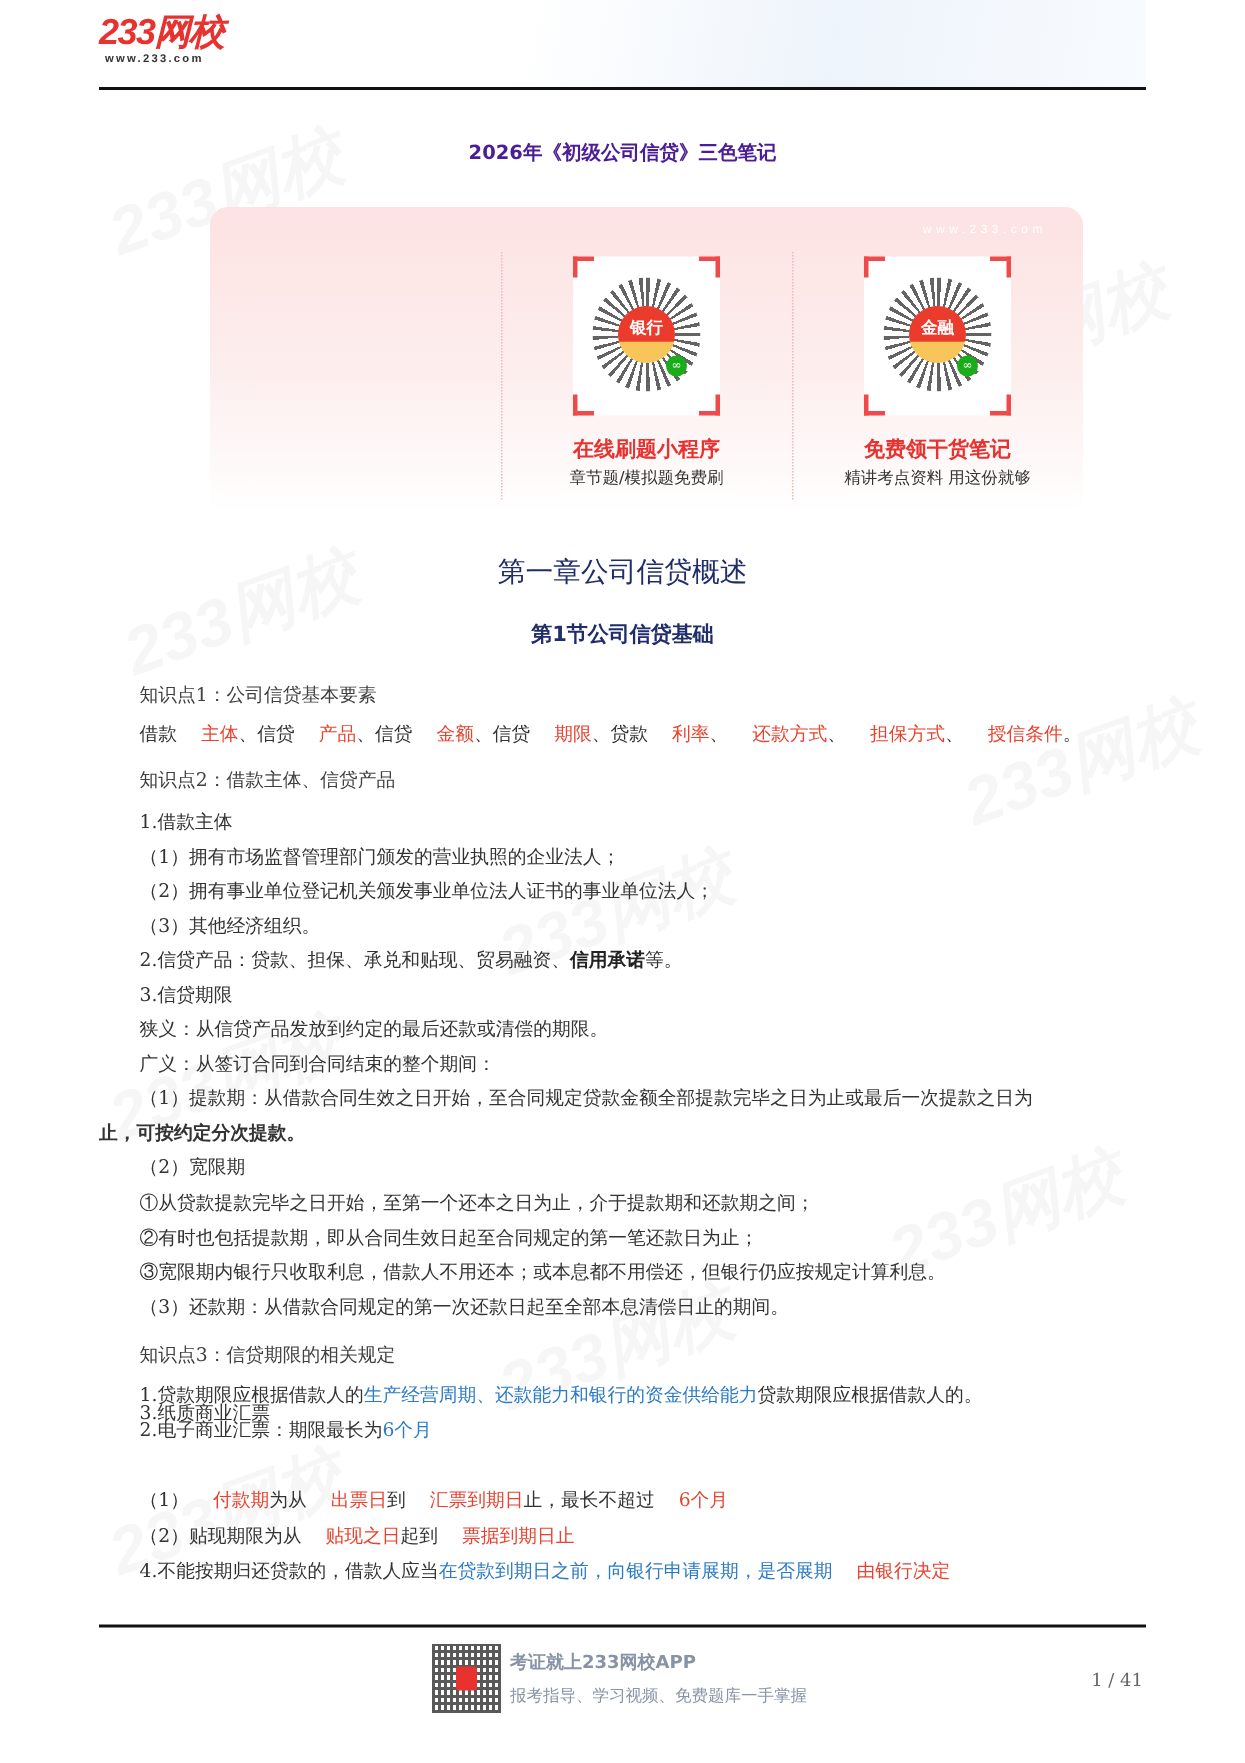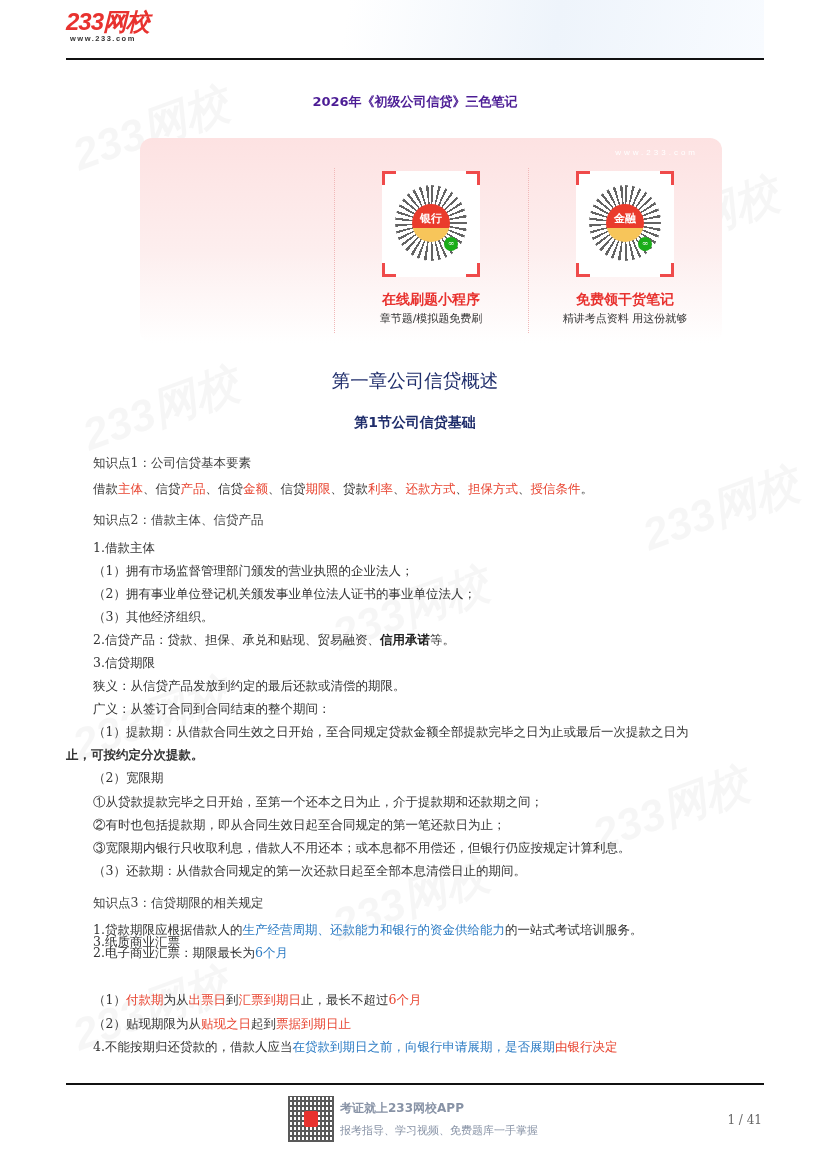--- a/index.html
+++ b/index.html
@@ -59,21 +59,21 @@
 
     .chapter { position: absolute; left: 0; width: 830px; top: 368px; text-align: center;
       font-size: 18.5px; color: #1f2d6b; }
     .section { position: absolute; left: 0; width: 830px; top: 414px; text-align: center;
       font-family: "DejaVu Sans", sans-serif; font-weight: bold; font-size: 14px; color: #1f2d6b; }
 
     .content { position: absolute; left: 0; top: 0; width: 830px; }
     .line { position: absolute; left: 93px; font-size: 12.5px; color: #333; white-space: nowrap; }
     .line.heading { color: #404040; }
     .line.wrap-tail { left: 66px; font-weight: bold; }
-    .red { color: #e8432f; }
+    .red { color: #e8432f; margin-left: 16px; }
     .blue { color: #2b7bc4; }
     .bold { font-weight: bold; color: #222; }
 
     .footer-rule { position: absolute; left: 66px; top: 1083px; width: 698px; height: 2px; background: #111; }
     .footer-qr { position: absolute; left: 288px; top: 1096px; width: 46px; height: 46px; background: #fff;
       background-image:
         repeating-linear-gradient(90deg, #222 0 2px, transparent 2px 4px),
         repeating-linear-gradient(0deg, #222 0 2px, transparent 2px 5px); opacity: 0.75; }
     .footer-qr-badge { position: absolute; left: 304px; top: 1111px; width: 14px; height: 16px; background: #e8322f;
       border-radius: 2px; }
@@ -159,21 +159,21 @@
   <div class="line" style="top:701px;">广义：从签订合同到合同结束的整个期间：</div>
   <div class="line" style="top:724px;text-align:right;">（1）提款期：从借款合同生效之日开始，至合同规定贷款金额全部提款完毕之日为止或最后一次提款之日为</div>
   <div class="line wrap-tail" style="top:747px;">止，可按约定分次提款。</div>
   <div class="line" style="top:770px;">（2）宽限期</div>
   <div class="line" style="top:794px;">①从贷款提款完毕之日开始，至第一个还本之日为止，介于提款期和还款期之间；</div>
   <div class="line" style="top:817px;">②有时也包括提款期，即从合同生效日起至合同规定的第一笔还款日为止；</div>
   <div class="line" style="top:840px;">③宽限期内银行只收取利息，借款人不用还本；或本息都不用偿还，但银行仍应按规定计算利息。</div>
   <div class="line" style="top:863px;">（3）还款期：从借款合同规定的第一次还款日起至全部本息清偿日止的期间。</div>
 
   <div class="line heading" style="top:895px;">知识点3：信贷期限的相关规定</div>
-  <div class="line" style="top:922px;"><span>1.贷款期限应根据借款人的</span><span class="blue">生产经营周期、还款能力和银行的资金供给能力</span><span>的一站式考试培训服务。</span></div>
+  <div class="line" style="top:922px;"><span>1.贷款期限应根据借款人的</span><span class="blue">生产经营周期、还款能力和银行的资金供给能力</span><span>贷款期限应根据借款人的。</span></div>
   <div class="line" style="top:945px;"><span>2.电子商业汇票：期限最长为</span><span class="blue">6个月</span></div>
   <div class="line" style="top:934px;">3.纸质商业汇票</div>
   <div class="line" style="top:992px;"><span>（1）</span><span class="red">付款期</span><span>为从</span><span class="red">出票日</span><span>到</span><span class="red">汇票到期日</span><span>止，最长不超过</span><span class="red">6个月</span></div>
   <div class="line" style="top:1016px;"><span>（2）贴现期限为从</span><span class="red">贴现之日</span><span>起到</span><span class="red">票据到期日止</span></div>
   <div class="line" style="top:1039px;"><span>4.不能按期归还贷款的，借款人应当</span><span class="blue">在贷款到期日之前，向银行申请展期，是否展期</span><span class="red">由银行决定</span></div>
 </div>
 
 <div class="footer-rule"></div>
 <div class="footer-qr"></div>
 <div class="footer-qr-badge"></div>

